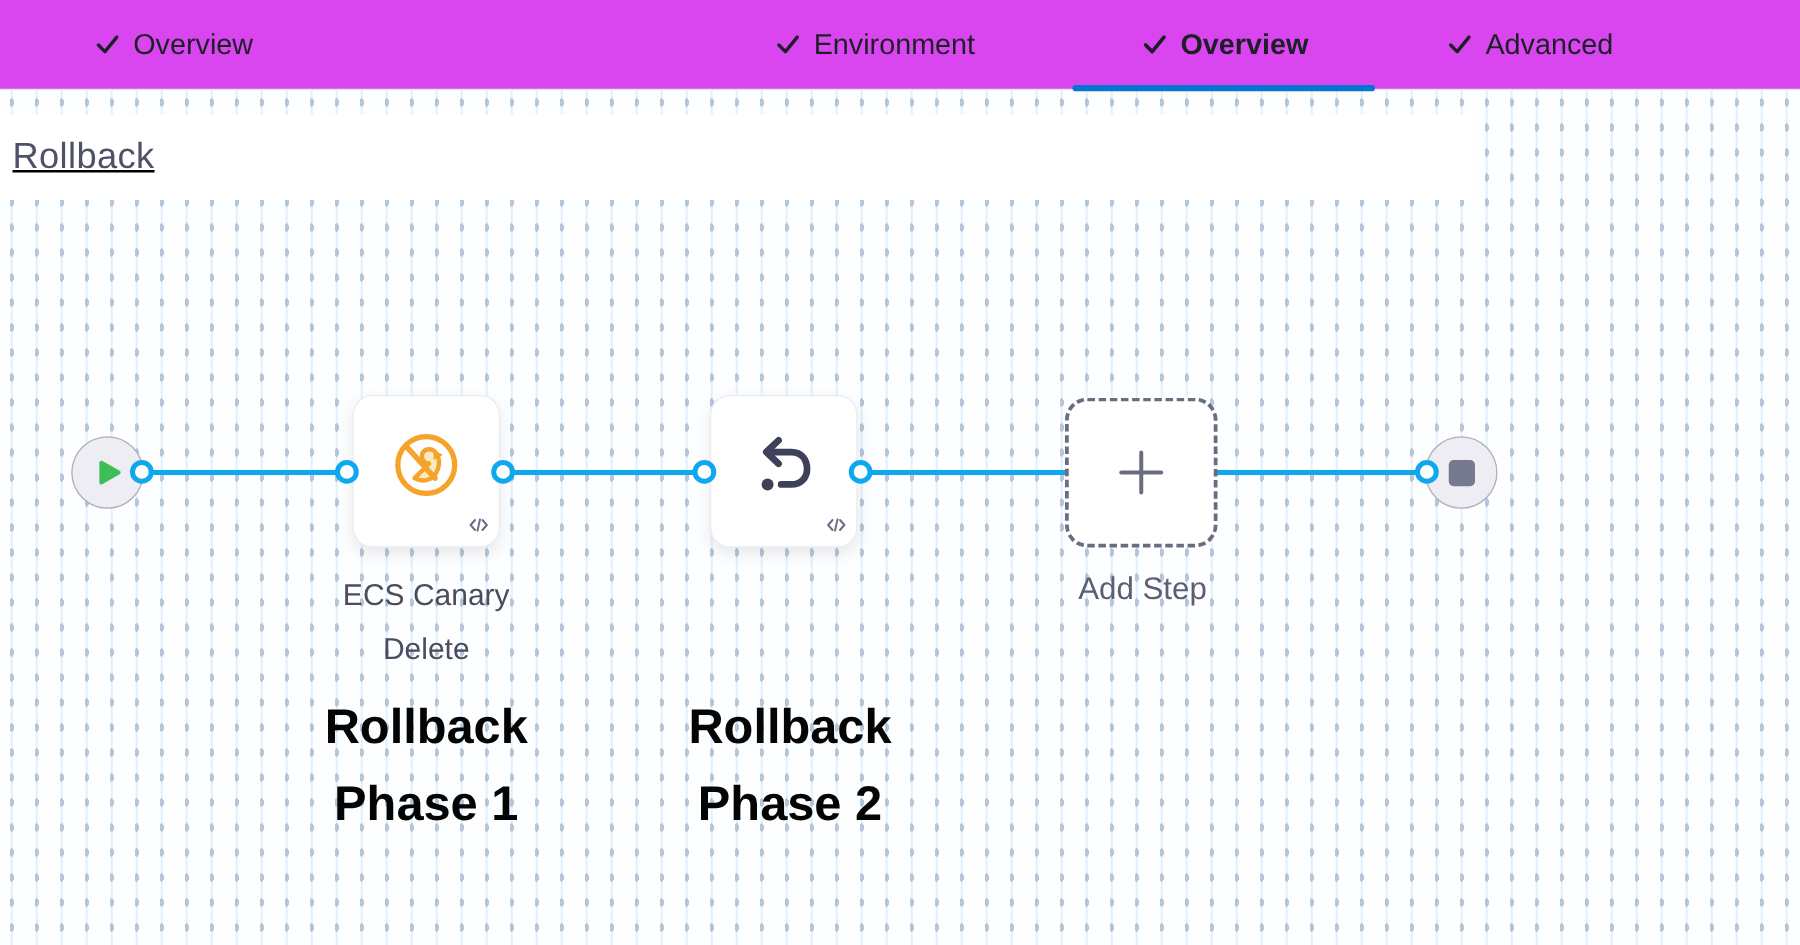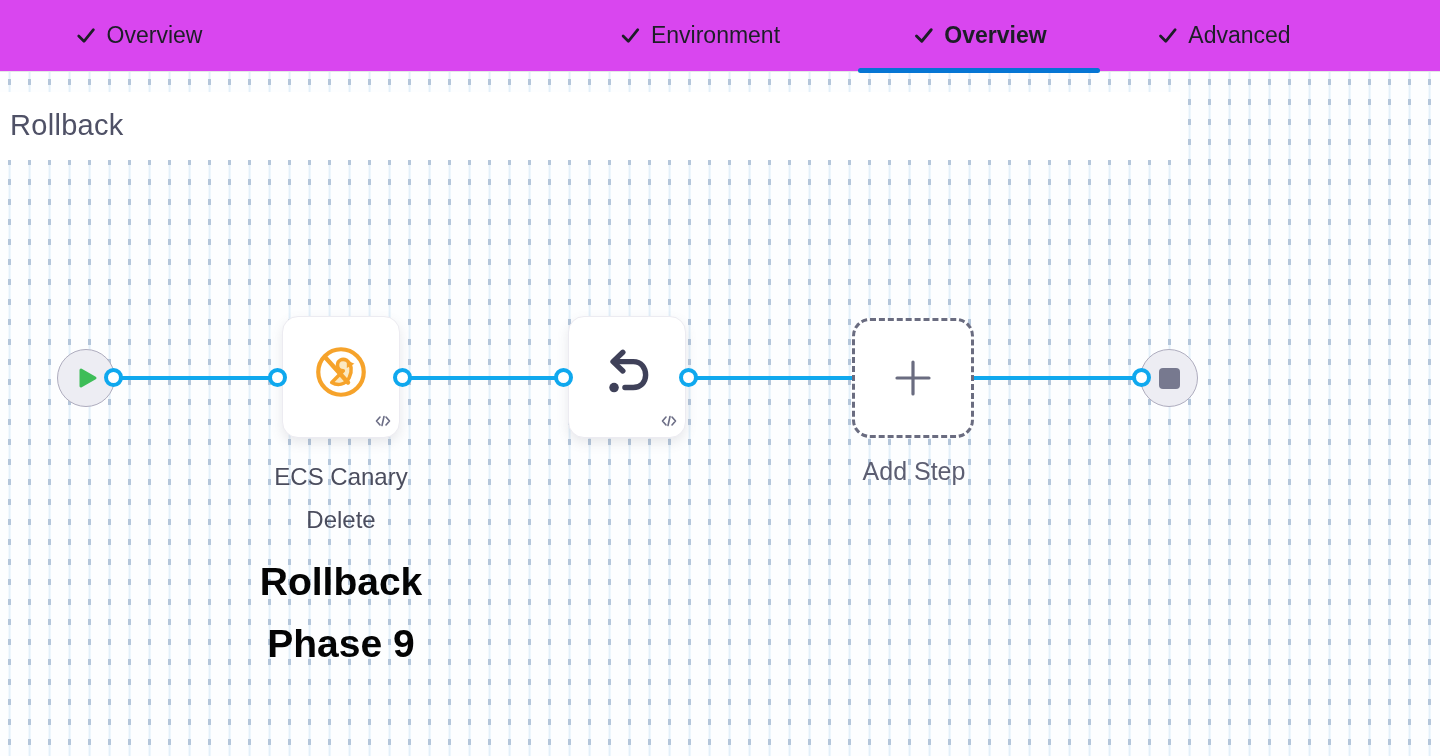--- a/index.html
+++ b/index.html
@@ -21,21 +21,21 @@
   
   .canvas { position:absolute; left:0; top:72px; width:1440px; height:684px;
     background-color:#FDFEFF;
     background-image:
       radial-gradient(1.8px 3.4px at 9.5px 10px, #B4C6DB 96%, rgba(180,198,219,0)),
       linear-gradient(90deg, #E3F0FA 0 1.6px, rgba(227,240,250,0) 1.6px);
     background-size:20px 20px, 20px 20px;
     background-position:0 0, 8.6px 0; }
 
   .title-strip { position:absolute; left:0; top:20px; width:1180px; height:68px;
-    background:#fff; padding:17px 12px 0 10px; }
+    background:#fff; padding:17px 12px 0 10px;text-decoration:underline; }
   .section-title { font-size:29px; font-weight:500; color:#4F5166; letter-spacing:0.3px; }
 
   
   .edge { position:absolute; top:304px; height:3.5px; background:#0FA8EE; border-radius:2px; }
   .port { position:absolute; top:296px; width:19px; height:19px; border-radius:50%;
     background:#fff; border:4px solid #0FA8EE; z-index:3; }
 
   
   .terminal-node { position:absolute; top:277px; width:58px; height:58px; border-radius:50%;
     background:#EDEDF3; border:1.5px solid #AEACBE; display:flex; align-items:center;
@@ -167,16 +167,17 @@
       </span>
     </div>
 
     <div class="terminal-node" style="left:1140px">
       <span class="stop-square"></span>
     </div>
 
     <div class="step-label" style="left:256px">ECS Canary Delete</div>
     <div class="add-step-label">Add Step</div>
 
-    <div class="phase-annotation" style="left:231px">Rollback Phase 9</div>
+    <div class="phase-annotation" style="left:231px">Rollback Phase 1</div>
+    <div class="phase-annotation" style="left:522px">Rollback Phase 2</div>
 
   </div>
 </div>
 
 </body></html>

